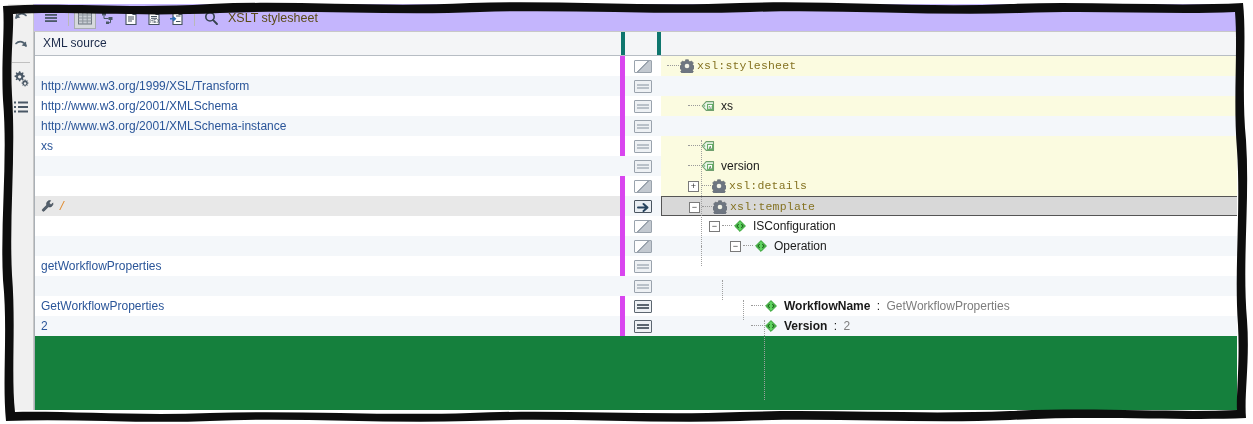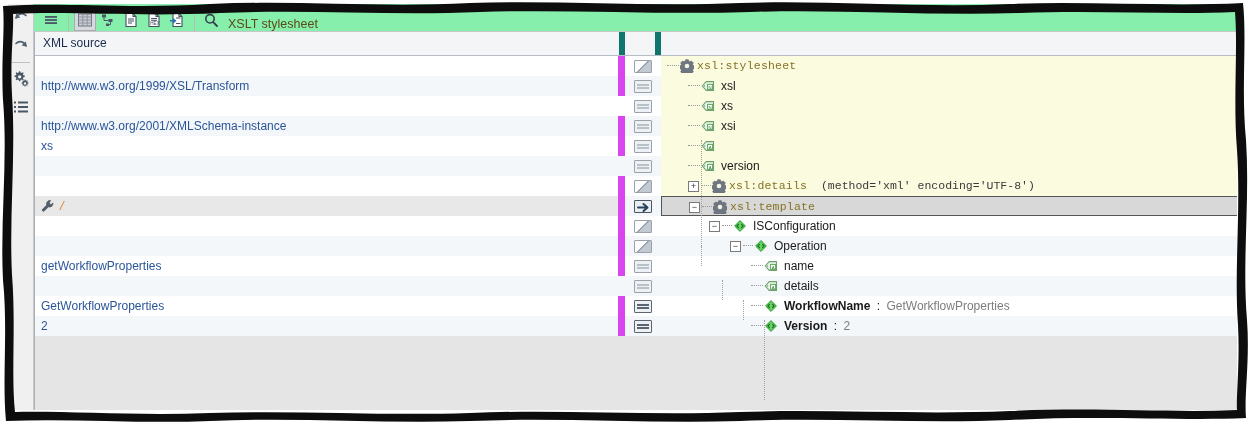--- a/index.html
+++ b/index.html
@@ -6,48 +6,48 @@
   body{width:1253px;height:424px;position:relative;overflow:hidden;
        font-family:"Liberation Sans",sans-serif;font-size:12px;color:#1a1a1a;}
 
   
   #ink-frame{position:absolute;left:0;top:0;width:1253px;height:424px;pointer-events:none;z-index:60;}
 
   
   #app{position:absolute;left:8px;top:4px;width:1229px;height:406px;background:#ffffff;overflow:hidden;}
 
   
-  #toolbar{position:absolute;left:26px;top:0px;width:1203px;height:28px;background:#86efac;
-           border-bottom:1px solid #c8c8c8;display:flex;align-items:flex-end;padding-left:6px;box-sizing:border-box;}
+  #toolbar{position:absolute;left:26px;top:0px;width:1203px;height:28px;background:#c4b5fd;
+           border-bottom:1px solid #c8c8c8;display:flex;align-items:center;padding-left:6px;box-sizing:border-box;}
   .tb-btn{width:22px;height:22px;display:flex;align-items:center;justify-content:center;margin-right:1px;}
   .tb-btn.sel{background:#d6d9dd;border:1px solid #a8acb1;box-sizing:border-box;}
   .tb-sep{width:1px;height:16px;background:#b9b9b9;margin:0 5px;}
   #toolbar-label{margin-left:5px;font-size:12.5px;color:#5a4a17;}
 
   
   #left-strip{position:absolute;left:0px;top:0px;width:26px;height:406px;background:#f0f0f0;
               border-right:1px solid #c8c8c8;box-sizing:border-box;}
   .ls-btn{width:26px;height:28px;display:flex;align-items:center;justify-content:center;}
   #ls-div{width:18px;height:1px;background:#c0c0c0;margin:2px auto;}
 
   
   #panes{position:absolute;left:26px;top:28px;width:1203px;height:378px;background:#ffffff;
          border-left:1px solid #aab0b6;box-sizing:border-box;}
   #head{position:absolute;left:0;top:0;width:1203px;height:24px;background:#f4f5f7;
         border-bottom:1px solid #b7bdc4;box-sizing:border-box;}
   .head-cell{position:absolute;top:0;height:23px;line-height:23px;font-size:12px;color:#1b2a4a;
-             padding-left:8px;box-sizing:border-box;background:#f4f5f7;border-right:6px solid #0f766e;}
+             padding-left:8px;box-sizing:border-box;background:#f4f5f7;border-right:4px solid #0f766e;}
   #head-src{left:0;width:590px;}
   #head-gap{left:590px;width:36px;padding:0;}
   #head-tgt{left:626px;width:577px;border-right:none;}
 
-  #grid{position:absolute;left:0;top:24px;width:1203px;height:354px;background:#e5e5e5;overflow:hidden;}
+  #grid{position:absolute;left:0;top:24px;width:1203px;height:354px;background:#15803d;overflow:hidden;}
   .row{position:absolute;left:0;width:1203px;height:20px;}
   .row .src{position:absolute;left:0;top:0;width:590px;height:20px;box-sizing:border-box;
-            border-right:7px solid #d946ef;padding-left:6px;line-height:20px;font-size:12px;color:#2a5599;
+            border-right:5px solid #d946ef;padding-left:6px;line-height:20px;font-size:12px;color:#2a5599;
             white-space:nowrap;overflow:hidden;}
   .row .mid{position:absolute;left:590px;top:0;width:36px;height:20px;display:flex;align-items:center;justify-content:center;}
   .row .tgt{position:absolute;left:626px;top:0;width:577px;height:20px;line-height:20px;font-size:12px;
             white-space:nowrap;overflow:hidden;}
   .r-white{background:#ffffff;}
   .r-alt{background:#f4f7fa;}
   .tgt.hl{background:#fbfbe0;}
 
   
   .src.grey{background:#e8e8e8;color:#333;}
@@ -227,72 +227,45 @@
               </span>
               <span class="xsl-name">xsl:stylesheet</span>
             </div>
           </div>
         </div>
         <div class="row r-alt" style="top: 20px;">
           <div class="src"><span>http://www.w3.org/1999/XSL/Transform</span></div>
           <div class="mid">
             <span class="conn bars-light"></span>
           </div>
+        </div>
+        <div class="row r-white" style="top: 40px;">
+          <div class="src"><span>http://www.w3.org/2001/XMLSchema</span></div>
+          <div class="mid">
+            <span class="conn bars-light"></span>
+          </div>
           <div class="tgt hl">
             <div class="tree-row" style="padding-left:27px;">
               <span class="dots" style="width:12px;"></span>
               <span style="flex:none;margin-right:3px;">
   <svg width="14" height="14" viewBox="0 0 14 14">
     <path d="M1.2 7 L5.2 2.6 h7.3 v8.8 H5.2 Z" fill="#eaf6ea" stroke="#6f9f6f" stroke-width="1.1" stroke-linejoin="round"></path>
     <rect x="6.6" y="5.4" width="5" height="5" fill="#ffffff" stroke="#5aa85a" stroke-width="1"></rect>
     <text x="9.1" y="9.5" text-anchor="middle" font-family="Liberation Sans, sans-serif" font-size="4.3" fill="#3f6b3f">N</text>
     <circle cx="3.3" cy="7" r="1" fill="#8fbf8f"></circle>
   </svg>
               </span>
-              <span class="node-label">xsl</span>
-            </div>
-          </div>
-        </div>
-        <div class="row r-white" style="top: 40px;">
-          <div class="mid">
-            <span class="conn bars-light"></span>
-          </div>
-          <div class="tgt hl">
-            <div class="tree-row" style="padding-left:27px;">
-              <span class="dots" style="width:12px;"></span>
-              <span style="flex:none;margin-right:3px;">
-  <svg width="14" height="14" viewBox="0 0 14 14">
-    <path d="M1.2 7 L5.2 2.6 h7.3 v8.8 H5.2 Z" fill="#eaf6ea" stroke="#6f9f6f" stroke-width="1.1" stroke-linejoin="round"></path>
-    <rect x="6.6" y="5.4" width="5" height="5" fill="#ffffff" stroke="#5aa85a" stroke-width="1"></rect>
-    <text x="9.1" y="9.5" text-anchor="middle" font-family="Liberation Sans, sans-serif" font-size="4.3" fill="#3f6b3f">N</text>
-    <circle cx="3.3" cy="7" r="1" fill="#8fbf8f"></circle>
-  </svg>
-              </span>
               <span class="node-label">xs</span>
             </div>
           </div>
         </div>
         <div class="row r-alt" style="top: 60px;">
           <div class="src"><span>http://www.w3.org/2001/XMLSchema-instance</span></div>
           <div class="mid">
             <span class="conn bars-light"></span>
-          </div>
-          <div class="tgt hl">
-            <div class="tree-row" style="padding-left:27px;">
-              <span class="dots" style="width:12px;"></span>
-              <span style="flex:none;margin-right:3px;">
-  <svg width="14" height="14" viewBox="0 0 14 14">
-    <path d="M1.2 7 L5.2 2.6 h7.3 v8.8 H5.2 Z" fill="#eaf6ea" stroke="#6f9f6f" stroke-width="1.1" stroke-linejoin="round"></path>
-    <rect x="6.6" y="5.4" width="5" height="5" fill="#ffffff" stroke="#5aa85a" stroke-width="1"></rect>
-    <text x="9.1" y="9.5" text-anchor="middle" font-family="Liberation Sans, sans-serif" font-size="4.3" fill="#3f6b3f">N</text>
-    <circle cx="3.3" cy="7" r="1" fill="#8fbf8f"></circle>
-  </svg>
-              </span>
-              <span class="node-label">xsi</span>
-            </div>
           </div>
         </div>
         <div class="row r-white" style="top: 80px;">
           <div class="src"><span>xs</span></div>
           <div class="mid">
             <span class="conn bars-light"></span>
           </div>
           <div class="tgt hl">
             <div class="tree-row" style="padding-left:27px;">
               <span class="dots" style="width:12px;"></span>
@@ -335,21 +308,20 @@
             <div class="tree-row" style="padding-left:27px;">
               <span class="exp">+</span>
               <span class="dots"></span>
               <span style="flex:none;margin-right:3px;">
   <svg width="14" height="14" viewBox="0 0 14 14">
     <path d="M5.6 .7 h2.8 l.35 1.55 1.3.55 1.35-.9 2 2 -.9 1.35 .55 1.3 1.55.35 v2.8 l-1.55.35 -.55 1.3 .9 1.35 -2 2 -1.35-.9 -1.3.55 -.35 1.55 h-2.8 l-.35-1.55 -1.3-.55 -1.35.9 -2-2 .9-1.35 -.55-1.3 -1.55-.35 v-2.8 l1.55-.35 .55-1.3 -.9-1.35 2-2 1.35.9 1.3-.55z" fill="#6e7681" stroke="#4e555e" stroke-width=".5"></path>
     <circle cx="7" cy="7" r="2.3" fill="#f3f3e6"></circle>
   </svg>
               </span>
               <span class="xsl-name">xsl:details</span>
-              <span class="xsl-args">&nbsp;&nbsp;(method='xml' encoding='UTF-8')</span>
             </div>
           </div>
         </div>
         <div class="row r-alt" style="top: 140px;">
           <div class="src grey">
             <span class="src-wrench">
               <span style="flex:none;">
   <svg width="14" height="14" viewBox="0 0 14 14">
     <path d="M9.6 1.6 a3.4 3.4 0 0 0 -3.9 4.5 L1.6 10.2 a1.2 1.2 0 0 0 1.7 1.7 L7.4 7.8 a3.4 3.4 0 0 0 4.5-3.9 L10 5.8 8.1 3.9 Z" fill="#54606d" stroke="#3a444f" stroke-width=".6"></path>
   </svg>
@@ -414,52 +386,24 @@
               </span>
               <span class="node-label">Operation</span>
             </div>
           </div>
         </div>
         <div class="row r-white" style="top: 200px;">
           <div class="src"><span>getWorkflowProperties</span></div>
           <div class="mid">
             <span class="conn bars-light"></span>
           </div>
-          <div class="tgt">
-            <div class="tree-row" style="padding-left:90px;">
-              <span class="dots" style="width:12px;"></span>
-              <span style="flex:none;margin-right:3px;">
-  <svg width="14" height="14" viewBox="0 0 14 14">
-    <path d="M1.2 7 L5.2 2.6 h7.3 v8.8 H5.2 Z" fill="#eaf6ea" stroke="#6f9f6f" stroke-width="1.1" stroke-linejoin="round"></path>
-    <rect x="6.6" y="5.4" width="5" height="5" fill="#ffffff" stroke="#5aa85a" stroke-width="1"></rect>
-    <text x="9.1" y="9.5" text-anchor="middle" font-family="Liberation Sans, sans-serif" font-size="4.3" fill="#3f6b3f">A</text>
-    <circle cx="3.3" cy="7" r="1" fill="#8fbf8f"></circle>
-  </svg>
-              </span>
-              <span class="node-label">name</span>
-            </div>
-          </div>
         </div>
         <div class="row r-alt" style="top: 220px;">
           <div class="mid">
             <span class="conn bars-light"></span>
-          </div>
-          <div class="tgt">
-            <div class="tree-row" style="padding-left:90px;">
-              <span class="dots" style="width:12px;"></span>
-              <span style="flex:none;margin-right:3px;">
-  <svg width="14" height="14" viewBox="0 0 14 14">
-    <path d="M1.2 7 L5.2 2.6 h7.3 v8.8 H5.2 Z" fill="#eaf6ea" stroke="#6f9f6f" stroke-width="1.1" stroke-linejoin="round"></path>
-    <rect x="6.6" y="5.4" width="5" height="5" fill="#ffffff" stroke="#5aa85a" stroke-width="1"></rect>
-    <text x="9.1" y="9.5" text-anchor="middle" font-family="Liberation Sans, sans-serif" font-size="4.3" fill="#3f6b3f">A</text>
-    <circle cx="3.3" cy="7" r="1" fill="#8fbf8f"></circle>
-  </svg>
-              </span>
-              <span class="node-label">details</span>
-            </div>
           </div>
         </div>
         <div class="row r-white" style="top: 240px;">
           <div class="src"><span>GetWorkflowProperties</span></div>
           <div class="mid">
             <span class="conn bars-dark"></span>
           </div>
           <div class="tgt">
             <div class="tree-row" style="padding-left:90px;">
               <span class="dots" style="width:12px;"></span>

